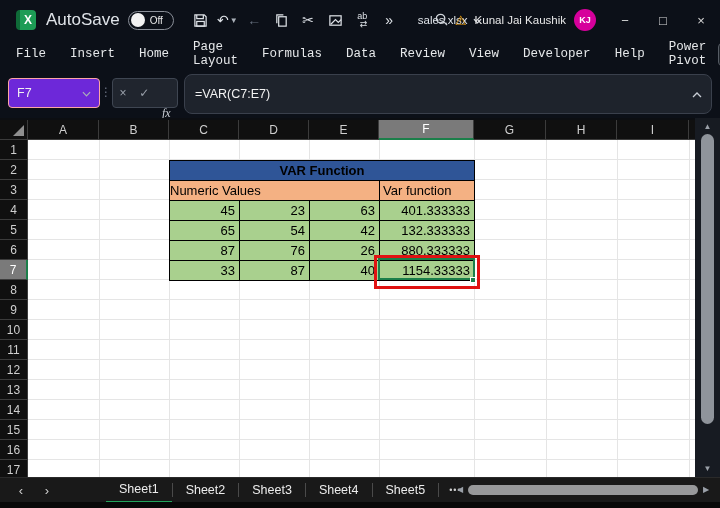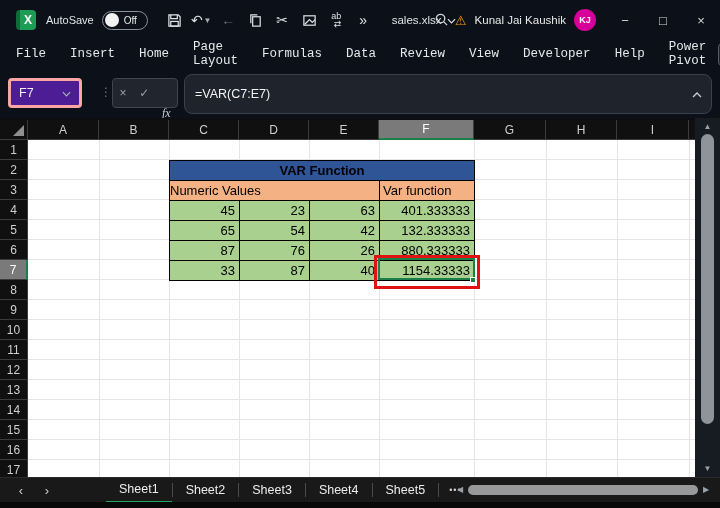--- a/index.html
+++ b/index.html
@@ -7,21 +7,21 @@
               font-family:"Liberation Sans","DejaVu Sans",sans-serif; }
   #app { position:relative; width:720px; height:508px; background:#0c1018; }
 
   
   .titlebar { position:absolute; left:0; top:0; width:720px; height:40px;
               display:flex; align-items:center; color:#dfe3e8; }
   .excel-logo { width:20px; height:20px; margin-left:16px; border-radius:4px;
                 background:#1d9c55; color:#fff; font-weight:bold; font-size:12px;
                 display:flex; align-items:center; justify-content:center;
                 border-left:4px solid #0f6b38; }
-  .autosave-label { margin-left:10px; font-size:11px; }
+  .autosave-label { margin-left:10px; font-size:17px; }
   .toggle { margin-left:8px; width:46px; height:19px; border:1px solid #8a8f98;
             border-radius:10px; display:flex; align-items:center; padding:0 5px 0 2px; }
   .toggle .knob { width:14px; height:14px; border-radius:50%; background:#f2f2f2; }
   .toggle .state { margin-left:5px; font-size:10px; color:#e8e8e8; }
   .qat { display:flex; align-items:center; margin-left:14px; gap:2px; }
   .qat .qbtn { width:25px; height:26px; display:flex; align-items:center;
                justify-content:center; font-size:14px; color:#dfe3e8; }
   .qbtn.dim { color:#66707e; }
   .qbtn svg { stroke:#dfe3e8; fill:none; stroke-width:1.3; }
   .undo-wrap { display:flex; align-items:center; width:32px; }
@@ -45,22 +45,22 @@
   .menu-tabs { display:flex; align-items:center; margin-left:4px; }
   .mtab { padding:0 12px; height:28px; display:flex; align-items:center;font-family:Liberation Mono, monospace; }
   .menubar-right { margin-left:auto; display:flex; align-items:center; gap:8px; margin-right:8px; }
   .comments-btn { display:flex; align-items:center; gap:6px; border:1px solid #565c64;
                   border-radius:4px; height:23px; padding:0 9px; font-size:12px;
                   background:#20252c; }
   .comments-btn svg { stroke:#e0e0e0; fill:none; stroke-width:1.3; }
 
   
   .formulabar { position:absolute; left:0; top:68px; width:720px; height:50px; }
-  .name-box { position:absolute; left:8px; top:10px; width:74px; height:30px;
-              background:#4c1d95; border:3px solid #fca5a5; border-radius:4px;
+  .name-box { position:absolute; left:8px; top:10px; width:92px; height:30px;
+              background:#6d28d9; border:1px solid #fca5a5; border-radius:4px;
               display:flex; align-items:center; color:#f0f0f0; font-size:12.5px;
               padding:0 8px; }
   .name-box .chev { margin-left:auto; }
   .fb-kebab { position:absolute; left:100px; top:17px; color:#6a7180; font-size:12px; }
   .fx-group { position:absolute; left:112px; top:10px; width:66px; height:30px;
               background:#20252e; border:1px solid #3f4652; border-radius:4px;
               display:flex; align-items:center; justify-content:space-around;
               color:#9aa1ab; font-size:12px; }
   .fx-group .fx { font-style:italic; font-family:"Liberation Serif","DejaVu Serif",serif;
                   color:#c9ced6;margin-top:40px; }

